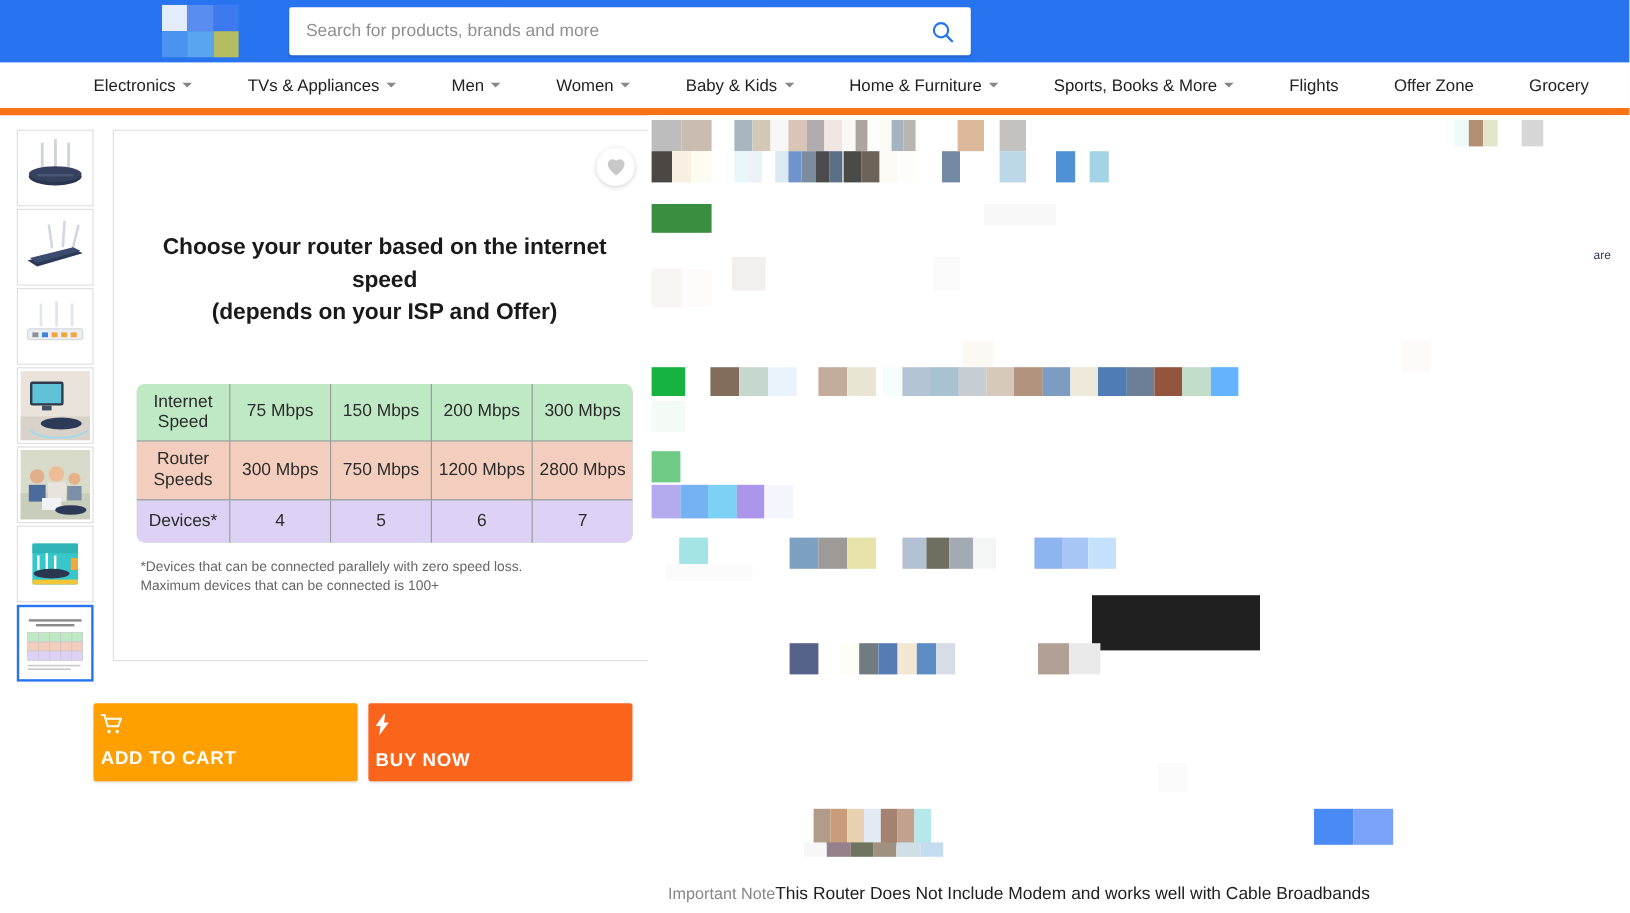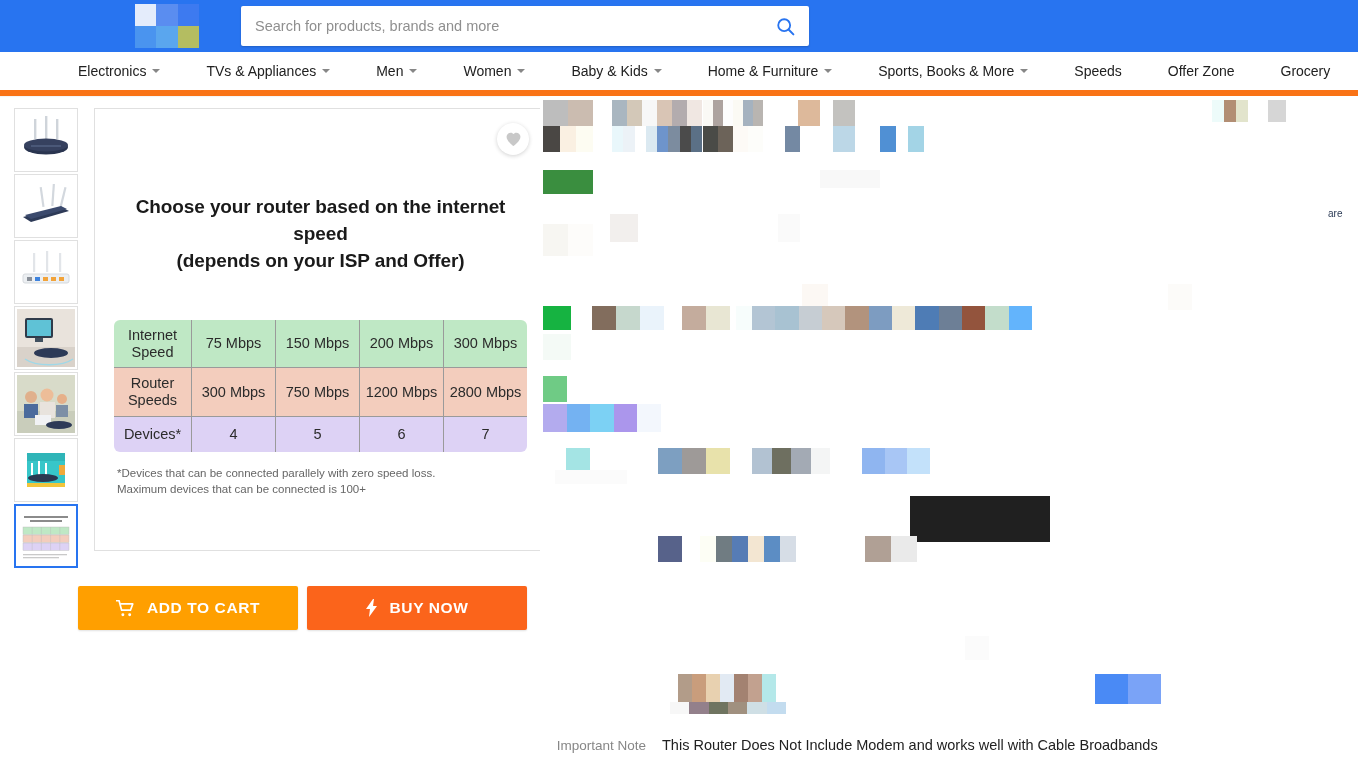--- a/index.html
+++ b/index.html
@@ -225,34 +225,35 @@
     line-height: 1.42;
     white-space: pre-line;
   }
 
   .cta-row {
     display: flex;
     gap: 9px;
     margin: 18px 0 0 64px;
   }
   .cta {
-    width: 220px; height: 44px;
+    width: 220px; height: 65px;
     border: none;
     border-radius: 2px;
     color: #fff;
     font-size: 15.5px;
     font-weight: bold;
     letter-spacing: .6px;
     display: flex;
-    align-items: center;
+    align-items: flex-start;
     justify-content: center;
     gap: 12px;
     cursor: pointer;
     font-family: "Liberation Sans", sans-serif;
     box-shadow: 0 1px 2px rgba(0,0,0,0.12);
+    flex-direction: column;
   }
   .cta.cart { background: #ff9f00; }
   .cta.buy  { background: #fb641b; }
 
   
   .right-col {
     flex: 1;
     position: relative;
     background: #fff;
     overflow: hidden;
@@ -265,21 +266,20 @@
     font-size: 10px;
     color: #2b3a55;
   }
 
   .note-row {
     position: absolute;
     left: 12px;
     bottom: 8px;
     display: flex;
     align-items: baseline;
-    gap: 16px;
     margin-top: 16px;
   }
   .note-label {
     font-size: 13.5px;
     color: #878787;
     width: 94px;
     text-align: right;
   }
   .note-text {
     font-size: 14.5px;
@@ -334,21 +334,21 @@
     </div>
     <div class="nav-item">
       <span>Home &amp; Furniture</span>
       <span class="nav-caret"></span>
     </div>
     <div class="nav-item">
       <span>Sports, Books &amp; More</span>
       <span class="nav-caret"></span>
     </div>
     <div class="nav-item">
-      <span>Speeds</span>
+      <span>Flights</span>
     </div>
     <div class="nav-item">
       <span>Offer Zone</span>
     </div>
     <div class="nav-item">
       <span>Grocery</span>
     </div>
   </div>
 
 <div class="page">

